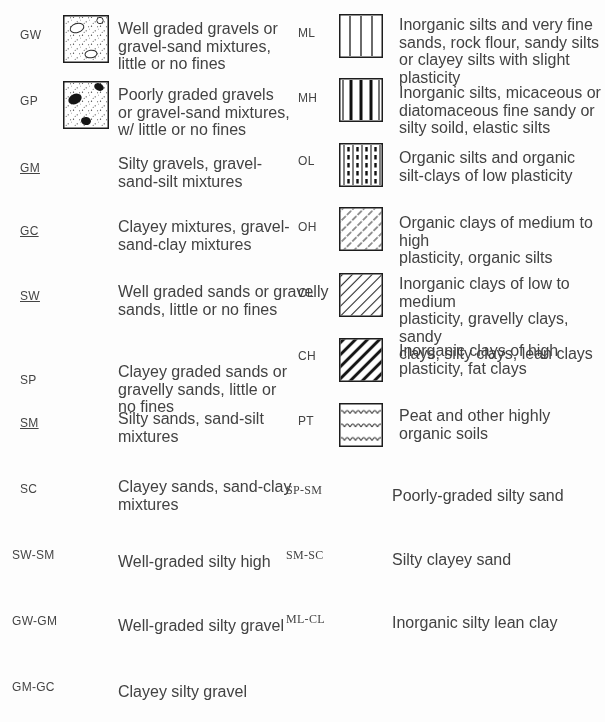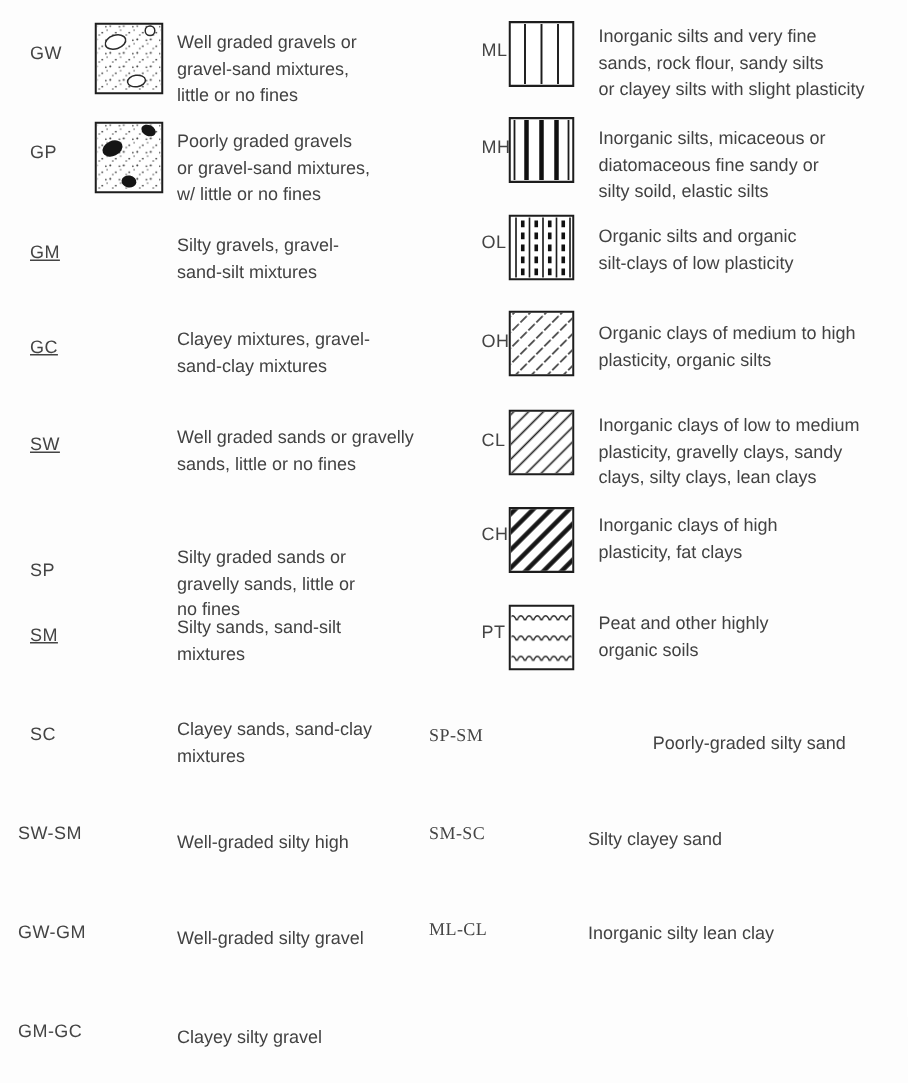--- a/index.html
+++ b/index.html
@@ -12,39 +12,39 @@
     overflow:hidden;
   }
   .row { position:absolute; left:0; width:605px; height:1px; overflow:visible; }
   .code {
     position:absolute; top:0;
     font-size:12px; letter-spacing:0.3px; color:#444;
     white-space:nowrap;
   }
   .desc {
     position:absolute; top:0;
-    font-size:12px; line-height:17.5px; color:#424242;
+    font-size:16px; line-height:17.5px; color:#424242;
     white-space:pre-line; width:215px;
   }
   .swatch { position:absolute; display:block; }
   
   .cL  { left:20px; }   
   .cLh { left:12px; }   
   .dL  { left:118px; }  
   .sL  { left:63px; }   
-  .cR  { left:321px; }  
+  .cR  { left:298px; }  
   .cRl { left:286px;font-family:Liberation Serif, serif; }  
   .dR  { left:399px; }  
   .dRl { left:392px; }  
   .sR  { left:339px; }  
   
   .vMid  { top:13px; }  
   .vCode { top:6px;text-decoration:underline; }   
   .vD5   { top:5px; }
-  .vD4   { top:4px;text-align:center; }
+  .vD4   { top:4px; }
   .vD0   { top:0px; }
 </style>
 </head>
 <body>
 
 <div id="page">
 
   <svg width="0" height="0" style="position:absolute" aria-hidden="true">
     <defs>
       <pattern id="p-stipple" width="9" height="9" patternUnits="userSpaceOnUse">
@@ -114,21 +114,21 @@
   </div>
 
   <div class="row" style="top:283px">
     <span class="code cL vCode">SW</span>
     <div class="desc dL vD0">Well graded sands or gravelly
 sands, little or no fines</div>
   </div>
 
   <div class="row" style="top:363px">
     <span class="code cL" style="top:10px">SP</span>
-    <div class="desc dL vD0">Silty graded sands or
+    <div class="desc dL vD0">Clayey graded sands or
 gravelly sands, little or
 no fines</div>
   </div>
 
   <div class="row" style="top:410px">
     <span class="code cL vCode">SM</span>
     <div class="desc dL vD0">Silty sands, sand-silt
 mixtures</div>
   </div>
 

